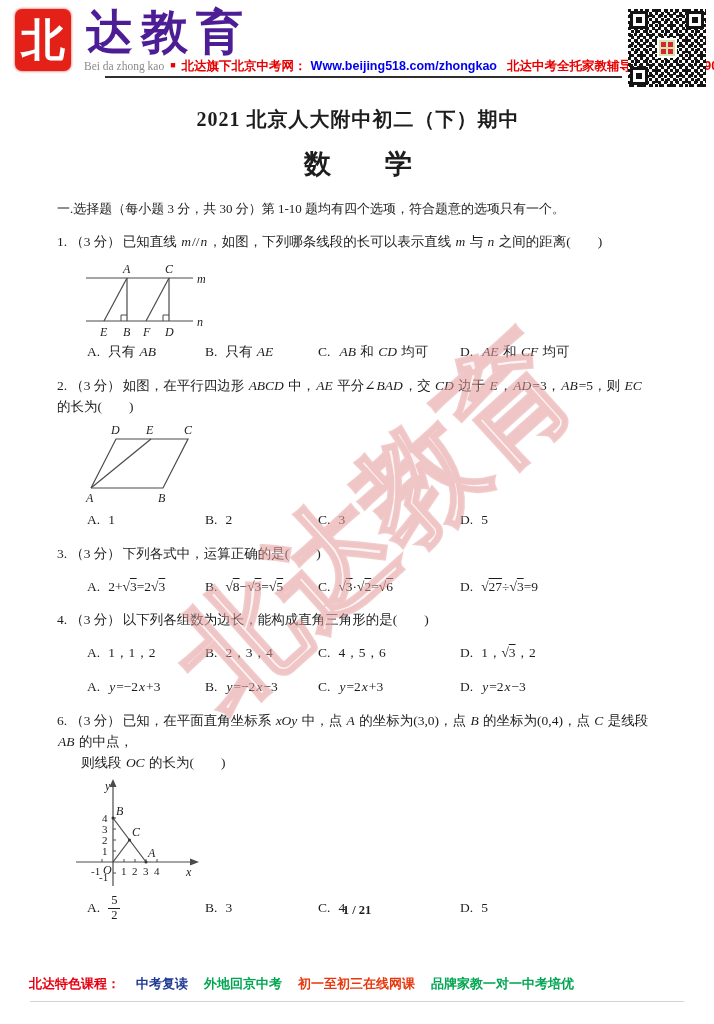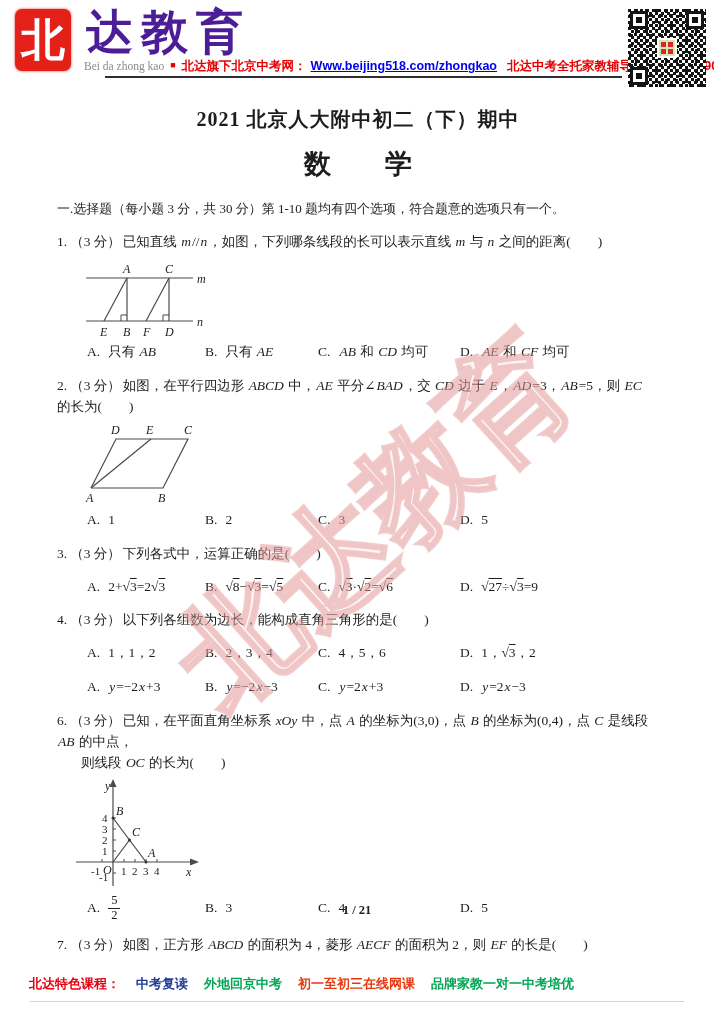--- a/index.html
+++ b/index.html
@@ -11,21 +11,21 @@
           border-radius:7px; display:flex; align-items:center; justify-content:center;
           box-shadow:0 0 2px 1px #e3211966; }
   .seal-char { color:#fff; font-size:44px; font-weight:bold; line-height:1; font-family:"DejaVu Serif",serif; }
   .brand { position:absolute; left:86px; top:1px; font-size:47px; font-weight:900; color:#4c1d95;
            letter-spacing:8px; font-family:"DejaVu Serif",serif; white-space:nowrap; }
   .header-line { position:absolute; left:84px; top:58px; white-space:nowrap; font-size:12.5px;
                  font-family:"Liberation Sans","DejaVu Sans",sans-serif; }
   .brand-sub { color:#8a8a8a; font-family:"Liberation Serif",serif; font-size:11.5px; margin-right:6px; }
   .bullet { color:#e60000; font-size:9px; vertical-align:2px; margin-right:6px; }
   .contact-red { color:#e60000; font-weight:bold; }
-  .contact-link { color:#0000ee; font-weight:bold; text-decoration:underline; cursor:pointer; margin:0 10px 0 4px; }
+  .contact-link { color:#0000ee; font-weight:bold; cursor:pointer; margin:0 10px 0 4px; }
   .hr1 { position:absolute; left:105px; top:76px; width:517px; height:2px; background:#2f2f2f; }
   .qr { position:absolute; right:8px; top:8px; width:78px; height:80px; }
 
   
   .content { position:absolute; left:57px; top:104px; width:602px; font-size:13.5px; line-height:1.55; }
   .title { margin:0; font-size:20px; font-weight:bold; text-align:center; letter-spacing:1px; }
   .subject { margin:9px 0 0 0; font-size:27px; font-weight:bold; text-align:center; }
   .intro { margin:13px 0 0 0; font-size:13px; }
   .q { margin:13px 0 0 0; }
   .stem { margin:0; }
@@ -312,23 +312,20 @@
             <span class="letter">C.</span>
             <span class="mtext">4</span>
           </div>
         <div class="opt">
             <span class="letter">D.</span>
             <span class="mtext">5</span>
           </div>
       </div>
     </section>
 
-    <section class="q">
-      <p class="stem"><span class="qnum">7.</span><span class="qscore">（3 分）</span><span class="mtext"><span>如图，正方形 <i>ABCD</i> 的面积为 4，菱形 <i>AECF</i> 的面积为 2，则 <i>EF</i> 的长是(　　)</span></span></p>
-    </section>
   </main>
 
   <div class="pagenum">1 / 21</div>
 
   <div class="watermark">北达教育</div>
 
   <footer class="footer">
     <span class="fseg" style="color: rgb(230, 0, 18);">北达特色课程：</span><span class="fseg" style="color: rgb(31, 58, 147);">中考复读</span><span class="fseg" style="color: rgb(0, 166, 81);">外地回京中考</span><span class="fseg" style="color: rgb(232, 56, 13);">初一至初三在线网课</span><span class="fseg" style="color: rgb(0, 166, 81);">品牌家教一对一中考培优</span>
   </footer>
   <div class="hr2"></div>

